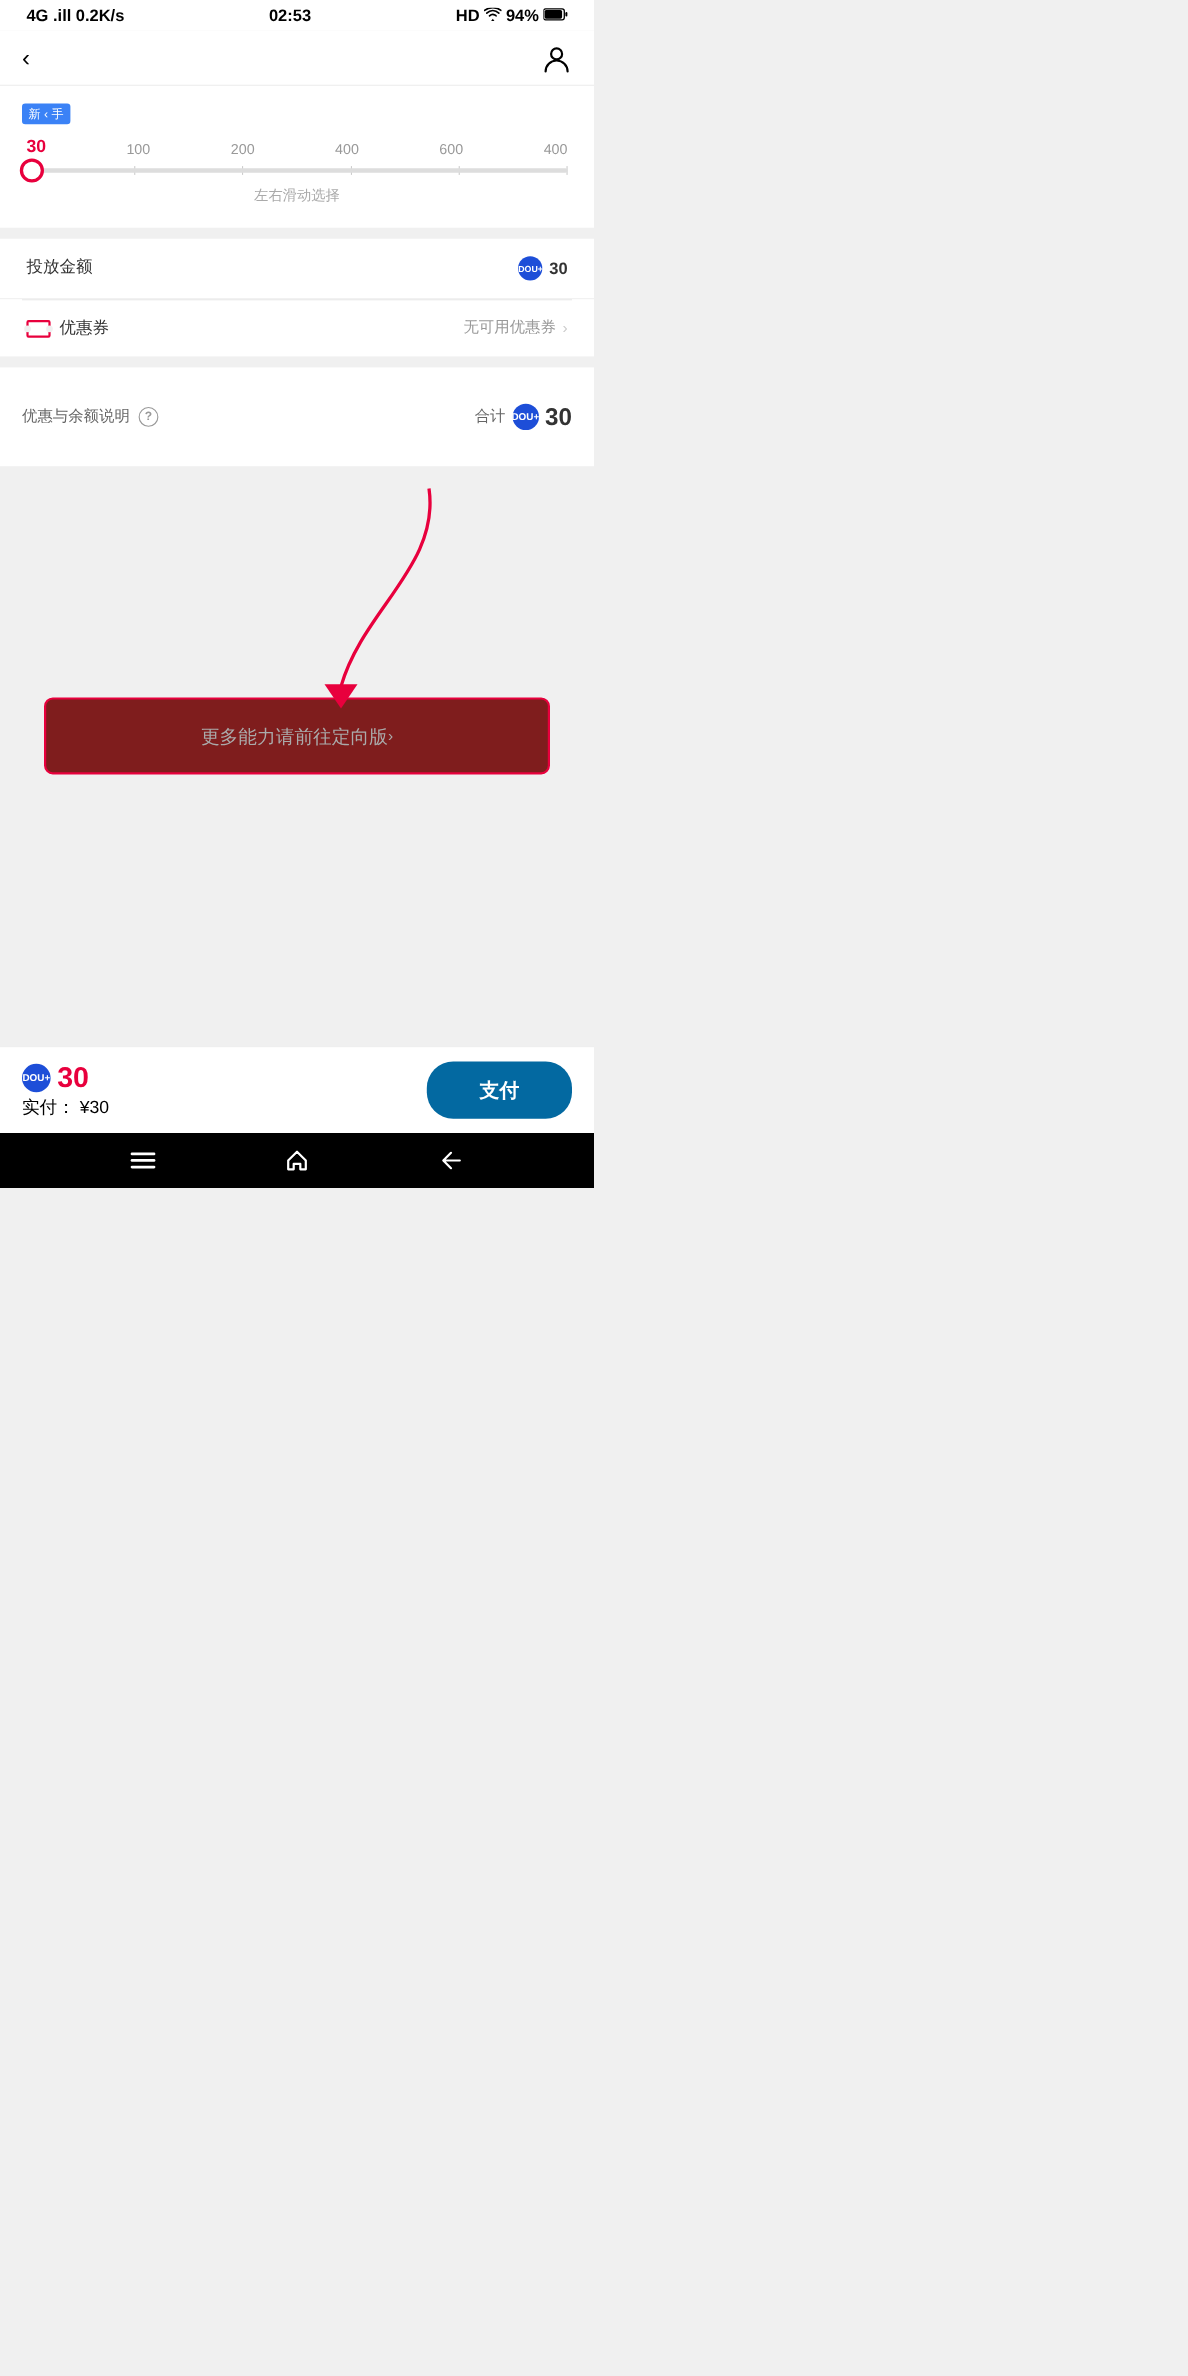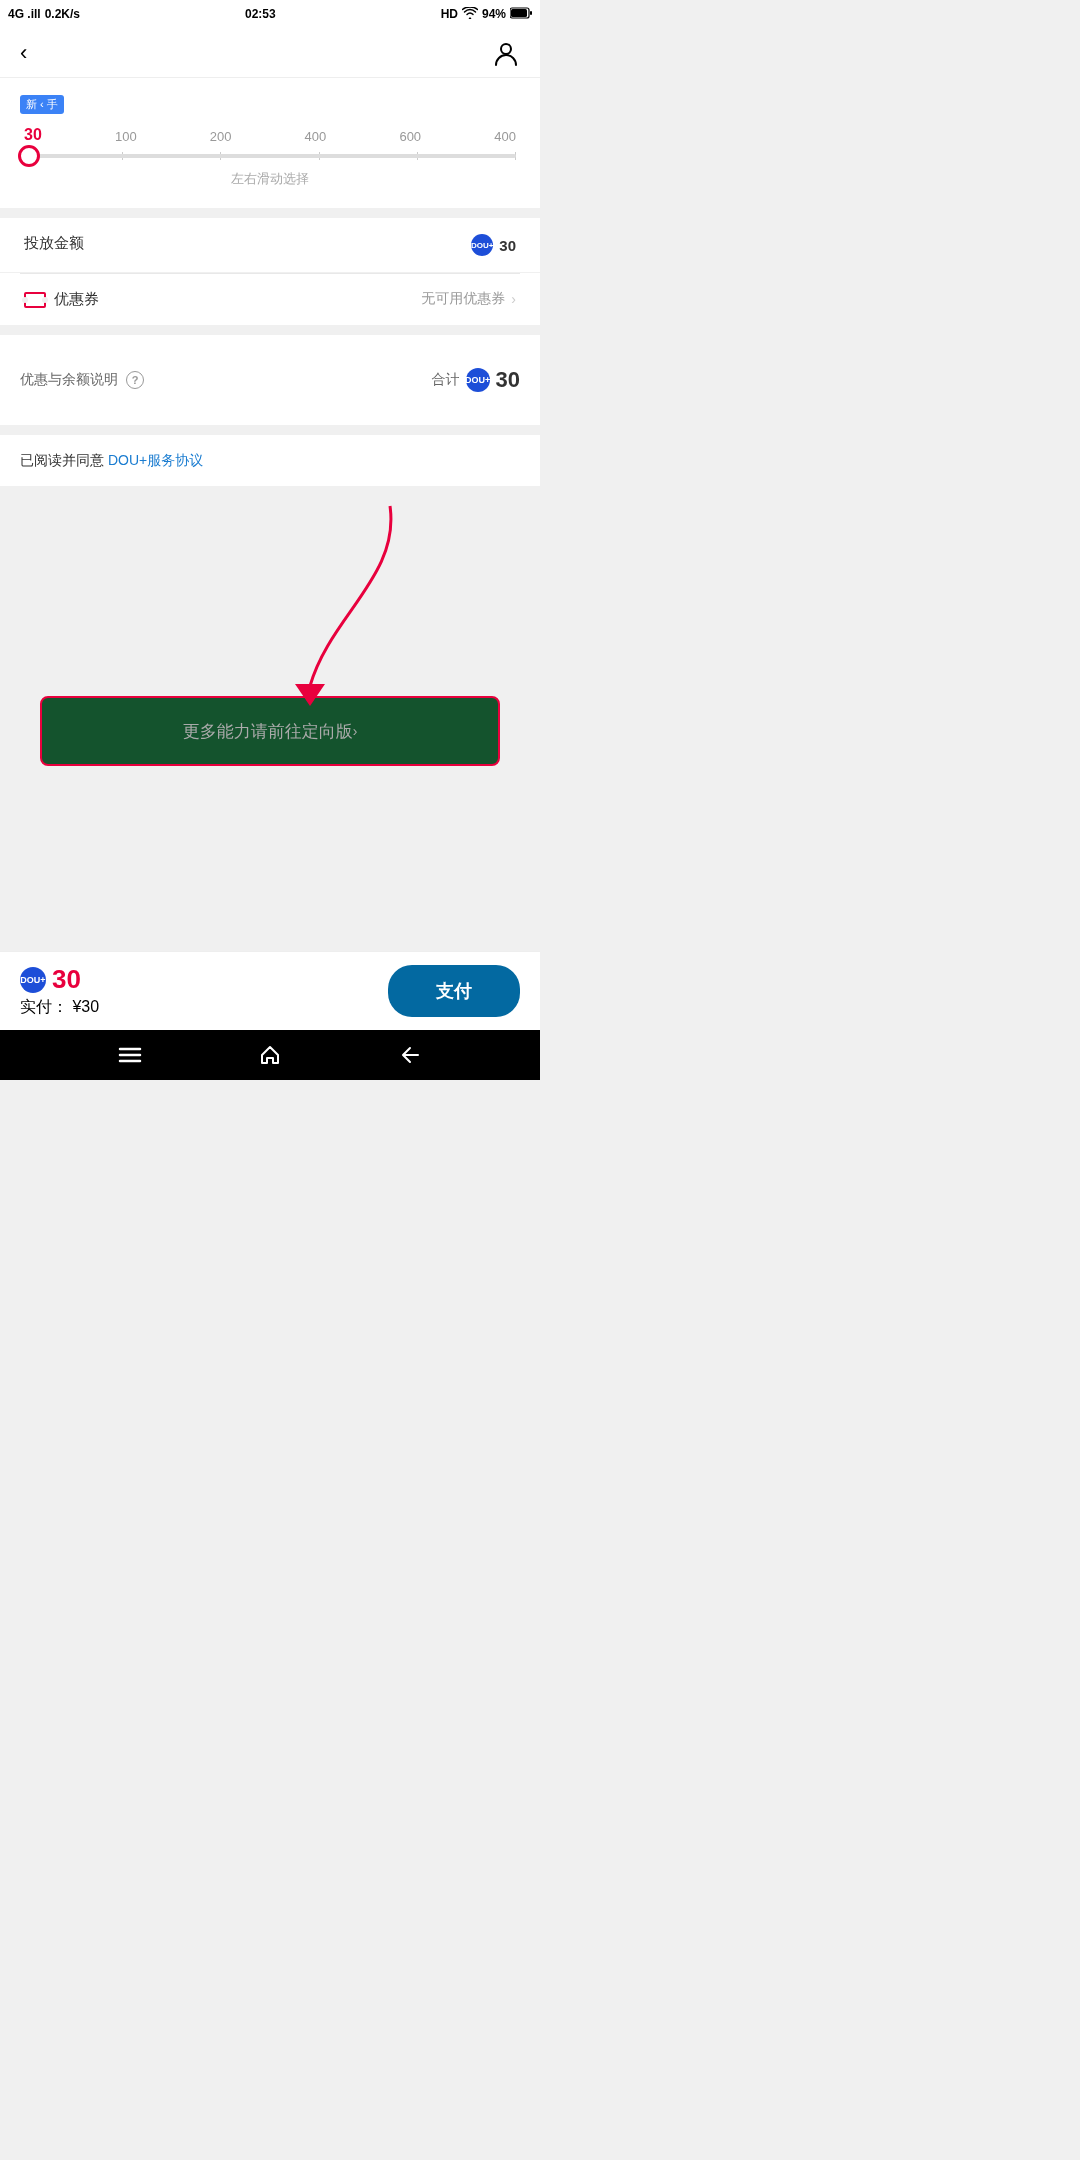--- a/index.html
+++ b/index.html
@@ -14,22 +14,22 @@
       flex-direction: column;
     }
 
     
     .status-bar {
       background: #fff;
       height: 28px;
       display: flex;
       align-items: center;
       justify-content: space-between;
-      padding: 0 8px;
-      font-size: 12px;
+      padding: 0 24px;
+      font-size: 15px;
       font-weight: 600;
       color: #000;
     }
     .status-left { display: flex; align-items: center; gap: 4px; }
     .status-right { display: flex; align-items: center; gap: 4px; }
 
     
     .top-nav {
       background: #fff;
       height: 50px;
@@ -316,21 +316,21 @@
       margin-top: 160px;
     }
     .more-btn {
       display: flex;
       align-items: center;
       justify-content: center;
       width: 100%;
       height: 70px;
       border: 2px solid #e8003d;
       border-radius: 8px;
-      background: #14532d;
+      background: #7f1d1d;
       font-size: 17px;
       color: #aaa;
       cursor: pointer;
       gap: 0;
     }
     .more-btn-chevron {
       font-size: 14px;
       color: #aaa;
     }
 
@@ -487,24 +487,20 @@
       <span class="total-label">优惠与余额说明</span>
       <span class="help-icon">?</span>
     </div>
     <div class="total-right">
       <span style="font-size:14px;font-weight:400;color:#666;">合计</span>
       <span class="dou-coin" style="width:24px;height:24px;font-size:9px;">DOU+</span>
       <span>30</span>
     </div>
   </div>
 
-  <div class="agreement-section">
-    <span class="agreement-text">已阅读并同意 </span>
-    <span class="agreement-text agreement-link">DOU+服务协议</span>
-  </div>
 
   <div class="arrow-button-area">
 
     <svg class="red-arrow" viewBox="0 0 200 220" fill="none">
 
       <path d="M 160 10 C 170 80, 100 120, 80 190" stroke="#e8003d" stroke-width="3" fill="none"></path>
 
       <polygon points="65,188 80,210 95,188" fill="#e8003d"></polygon>
     </svg>
 

